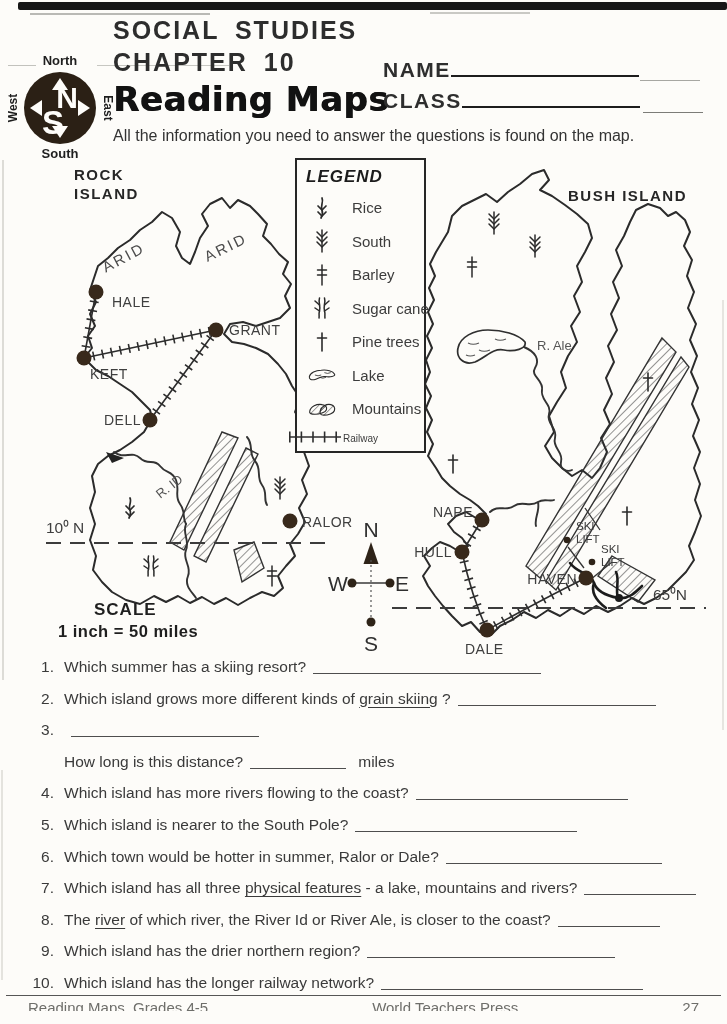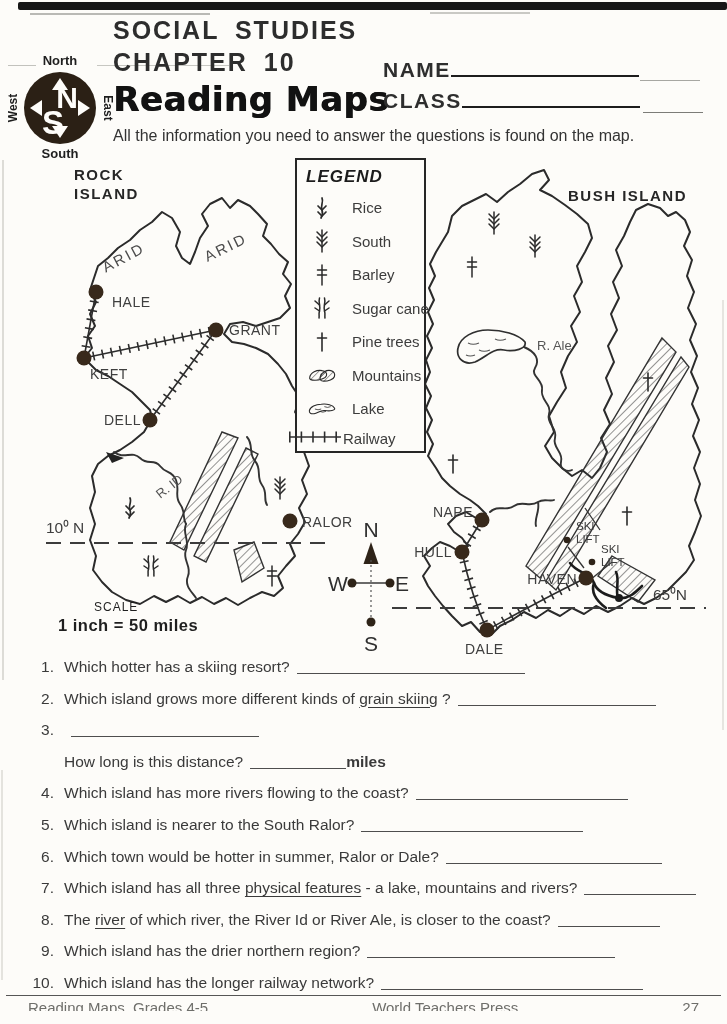--- a/index.html
+++ b/index.html
@@ -29,45 +29,45 @@
   .instruction{left:113px;top:127px;font-size:16px;color:#333;}
 
   
   .legend{left:295px;top:158px;width:127px;height:291px;border:2px solid #262626;background:#fdfcf9;z-index:4;}
   .legend-title{font-size:17px;font-weight:800;color:#1c1c1c;letter-spacing:1px;margin:7px 0 4px 9px;font-style:italic;}
   .lg-row{display:flex;align-items:center;height:33.5px;padding-left:10px;gap:8px;}
   .lg-ic{width:30px;min-width:30px;display:flex;justify-content:center;}
   .lg-lab{font-size:15px;color:#3c3c3c;margin-left:7px;white-space:nowrap;}
   .lg-row-rail{display:flex;align-items:center;height:26px;}
   .lg-rail-svg{margin-left:-8px;}
-  .lg-lab-rail{font-size:15px;color:#3c3c3c;margin-left:2px;}
+  .lg-lab-rail{font-size:10px;color:#3c3c3c;margin-left:2px;}
 
   
   .scale{left:58px;top:600px;color:#1f1f1f;z-index:3;}
-  .scale .s1{font-weight:400;font-size:12px;padding-left:36px;letter-spacing:1px;}
+  .scale .s1{font-weight:700;font-size:17px;padding-left:36px;letter-spacing:1px;}
   .scale .s2{font-weight:800;font-size:16.5px;margin-top:2px;letter-spacing:.5px;}
 
   
   .map-svg{left:0;top:0;width:727px;height:1024px;z-index:2;pointer-events:none;}
   svg text{font-family:"Liberation Sans",sans-serif;}
   .town-lab{font-size:14px;fill:#3f3f3f;letter-spacing:.5px;}
   .isl-lab{font-size:15px;font-weight:bold;fill:#262626;letter-spacing:1.5px;}
   .reg-lab{font-size:15px;fill:#4a4a4a;letter-spacing:2.5px;}
   .riv-lab{font-size:13px;fill:#555;}
   .lat-lab{font-size:15.5px;fill:#3e3e3e;}
   .rose-lab{font-size:21px;fill:#2f2f2f;}
   .ski-lab{font-size:11.5px;fill:#3d3d3d;}
 
   
   .questions{left:28px;top:658px;width:685px;font-size:15.5px;color:#3a3a3a;z-index:5;}
   .qrow{display:flex;align-items:baseline;margin-bottom:13.6px;white-space:nowrap;}
   .qnum{width:26px;min-width:26px;text-align:right;margin-right:10px;}
   .uu{text-decoration:underline;text-underline-offset:3px;}
   .bl{display:inline-block;height:13px;border-bottom:1.6px solid #4e4e4e;margin-left:7px;position:relative;top:2px;}
-  .suf{margin-left:0;font-weight:bold;}
+  .suf{margin-left:12px;}
 
   
   .footer{left:0;right:0;top:995px;z-index:5;text-decoration:underline;}
   .f-rule{border-top:1.4px solid #565656;margin:0 6px;}
   .f-cols{display:flex;justify-content:space-between;padding:2px 28px 0 28px;color:#6e6e6a;font-size:15px;height:13px;overflow:hidden;}
   .f-cols span{line-height:19px;}
 </style>
 </head>
 <body>
 
@@ -313,54 +313,54 @@
     <div class="lg-row">
       <span class="lg-ic">
           <svg width="26" height="26" viewBox="-13 -13 26 26">
             <use href="#sym-pine"></use>
           </svg>
         </span>
       <span class="lg-lab">Pine trees</span>
     </div>
     <div class="lg-row">
       <span class="lg-ic">
+          <svg width="38" height="18" viewBox="-19 -9 38 18">
+            <use href="#sym-lake"></use>
+          </svg>
+        </span>
+      <span class="lg-lab">Lake</span>
+    </div>
+    <div class="lg-row">
+      <span class="lg-ic">
           <svg width="34" height="18" viewBox="-17 -9 34 18">
             <use href="#sym-mtn"></use>
           </svg>
         </span>
       <span class="lg-lab">Mountains</span>
-    </div>
-    <div class="lg-row">
-      <span class="lg-ic">
-          <svg width="38" height="18" viewBox="-19 -9 38 18">
-            <use href="#sym-lake"></use>
-          </svg>
-        </span>
-      <span class="lg-lab">Lake</span>
     </div>
     <div class="lg-row-rail">
       <span class="lg-rail-svg">
         <svg width="52" height="16" viewBox="0 0 52 16">
           <line x1="0" y1="8" x2="52" y2="8" stroke="#2d2d2d" stroke-width="1.5"></line>
           <line x1="0" y1="8" x2="52" y2="8" stroke="#2d2d2d" stroke-width="11" stroke-dasharray="1.6 10"></line>
         </svg>
       </span>
       <span class="lg-lab-rail">Railway</span>
     </div>
   </div>
 
   <div class="abs scale">
     <div class="s1">SCALE</div>
     <div class="s2">1 inch = 50 miles</div>
   </div>
 
   <div class="abs questions">
     <div class="qrow">
       <span class="qnum">1.</span>
-      <span><span>Which hotter has a skiing resort?</span><span class="uu"></span><span></span></span>
+      <span><span>Which summer has a skiing resort?</span><span class="uu"></span><span></span></span>
       <span class="bl" style="width:228px"></span>
     </div>
     <div class="qrow">
       <span class="qnum">2.</span>
       <span><span>Which island grows more different kinds of </span><span class="uu">grain skiing</span><span> ?</span></span>
       <span class="bl" style="width:198px"></span>
     </div>
     <div class="qrow">
       <span class="qnum">3.</span>
       <span class="bl" style="width:188px"></span>
@@ -371,21 +371,21 @@
       <span class="bl" style="width:96px"></span>
       <span class="suf">miles</span>
     </div>
     <div class="qrow">
       <span class="qnum">4.</span>
       <span><span>Which island has more rivers flowing to the coast?</span><span class="uu"></span><span></span></span>
       <span class="bl" style="width:212px"></span>
     </div>
     <div class="qrow">
       <span class="qnum">5.</span>
-      <span><span>Which island is nearer to the South Ralor?</span><span class="uu"></span><span></span></span>
+      <span><span>Which island is nearer to the South Pole?</span><span class="uu"></span><span></span></span>
       <span class="bl" style="width:222px"></span>
     </div>
     <div class="qrow">
       <span class="qnum">6.</span>
       <span><span>Which town would be hotter in summer, Ralor or Dale?</span><span class="uu"></span><span></span></span>
       <span class="bl" style="width:216px"></span>
     </div>
     <div class="qrow">
       <span class="qnum">7.</span>
       <span><span>Which island has all three </span><span class="uu">physical features</span><span> - a lake, mountains and rivers?</span></span>

